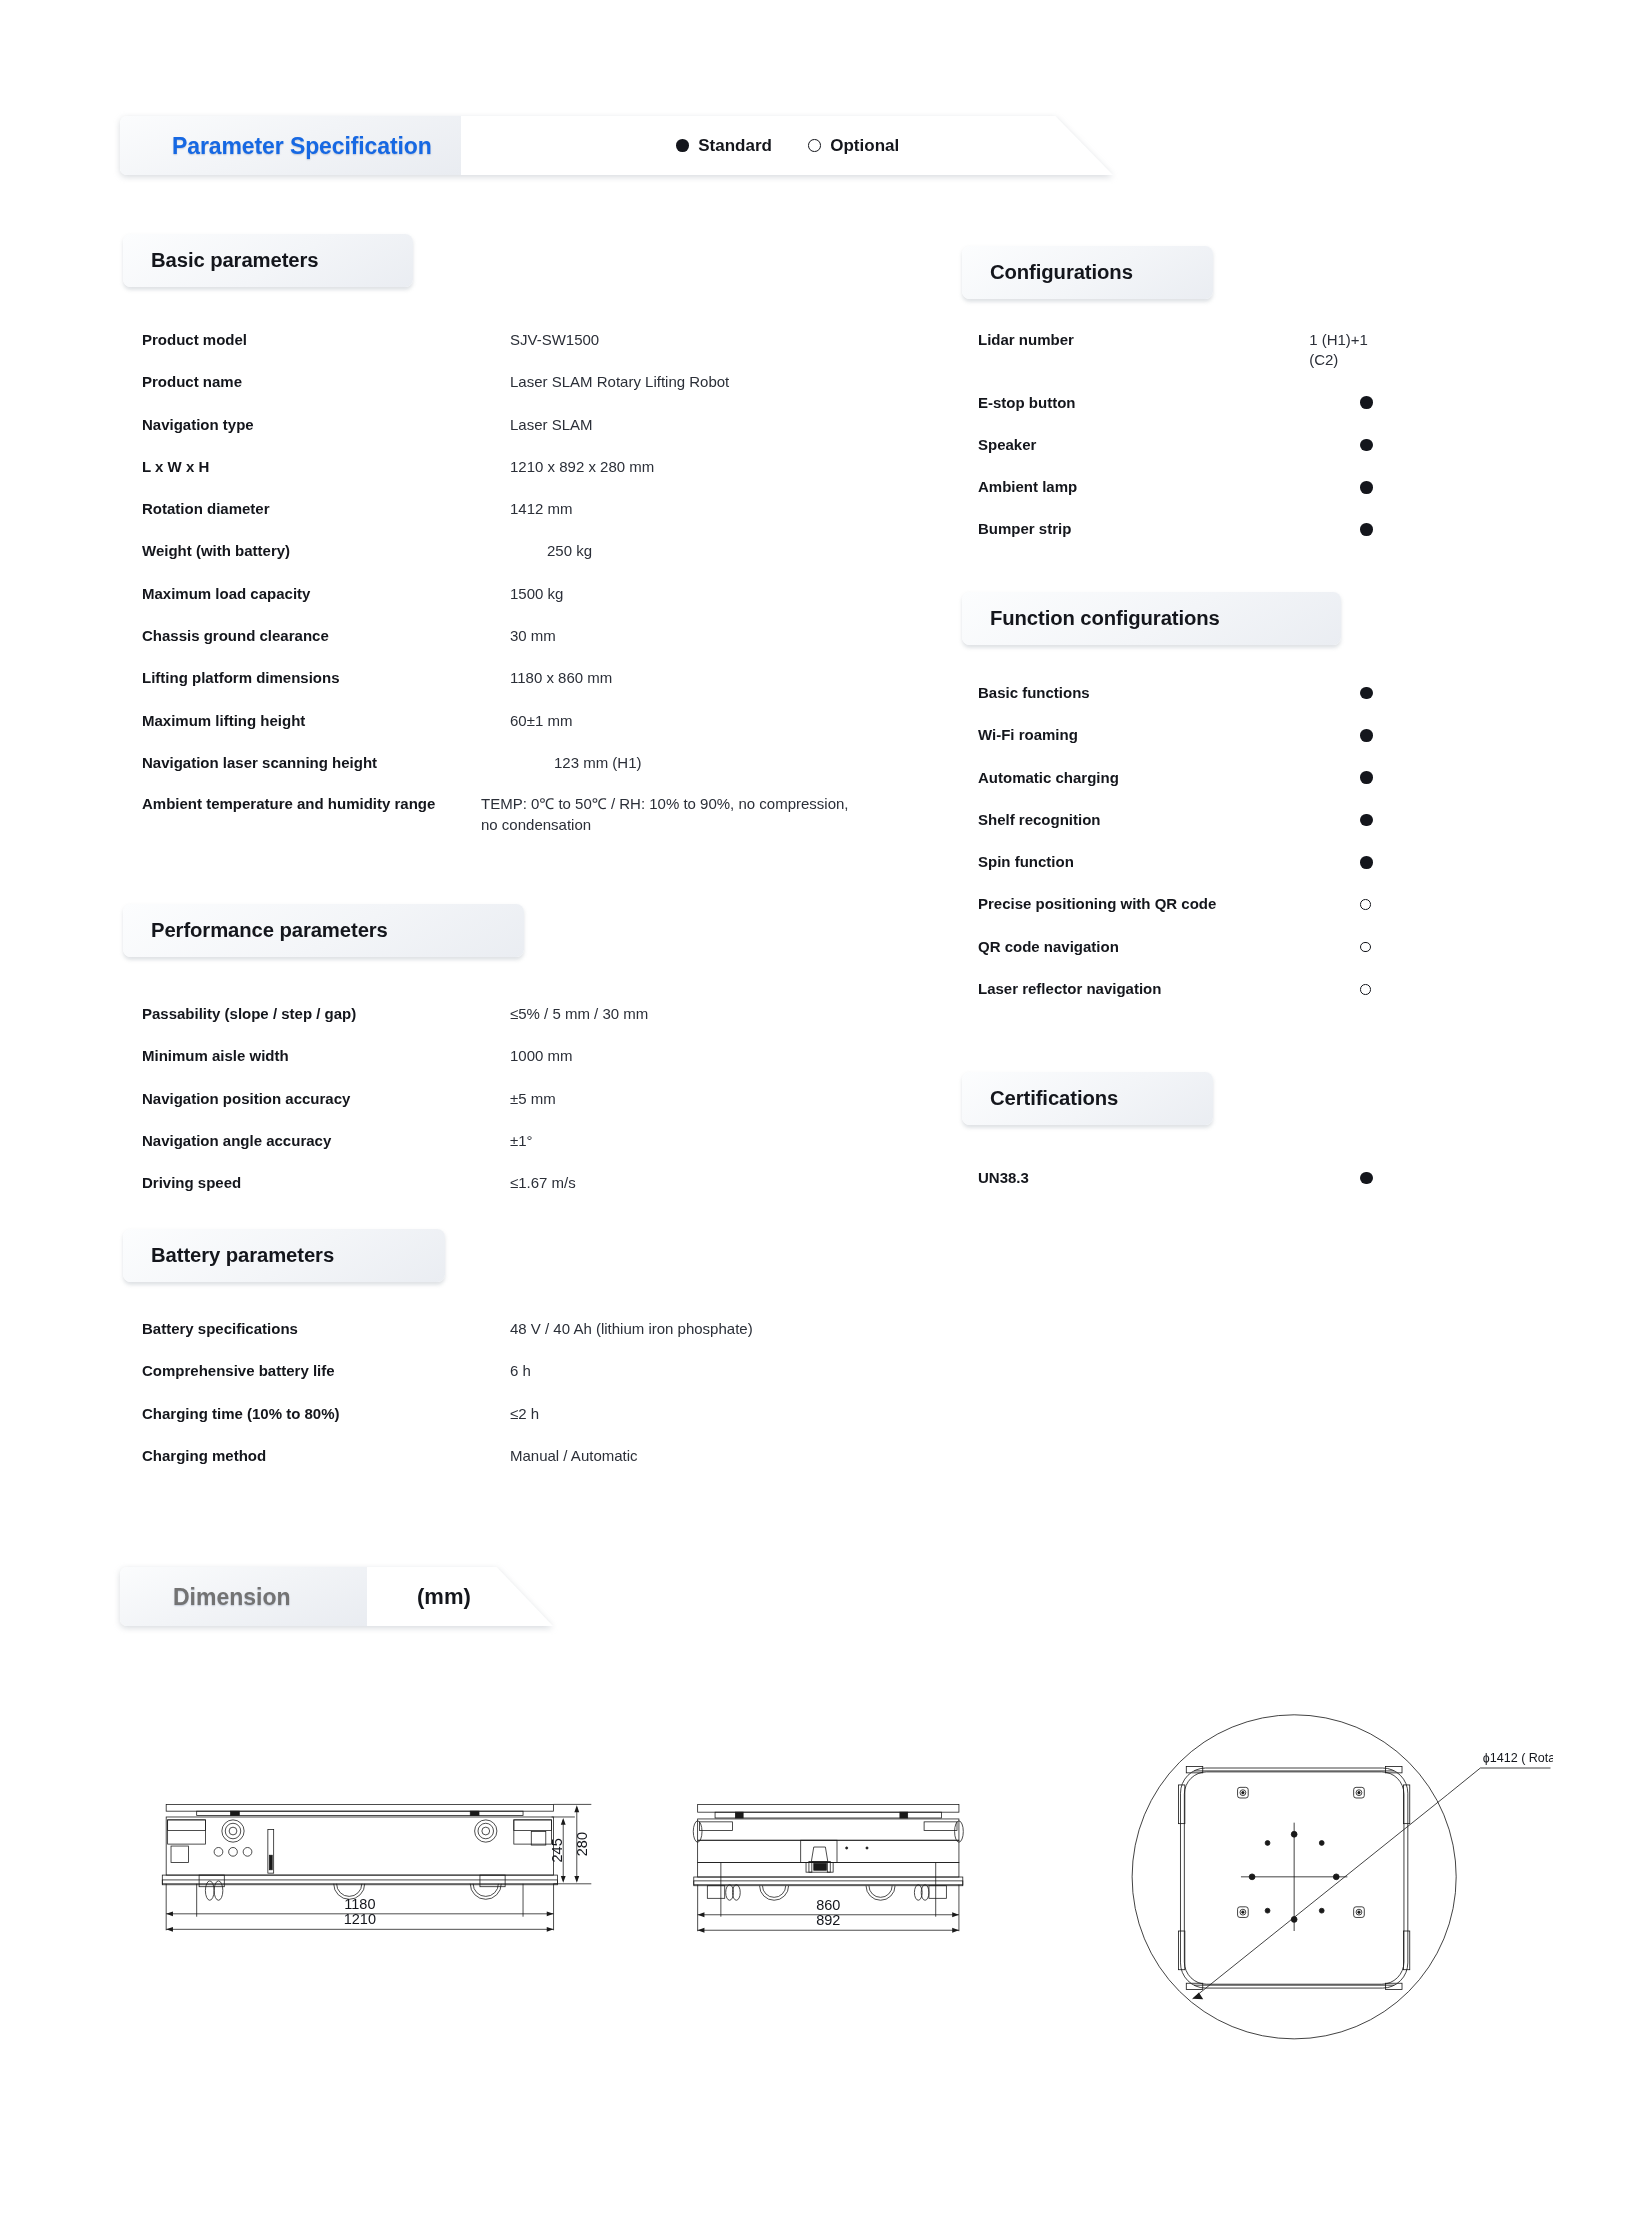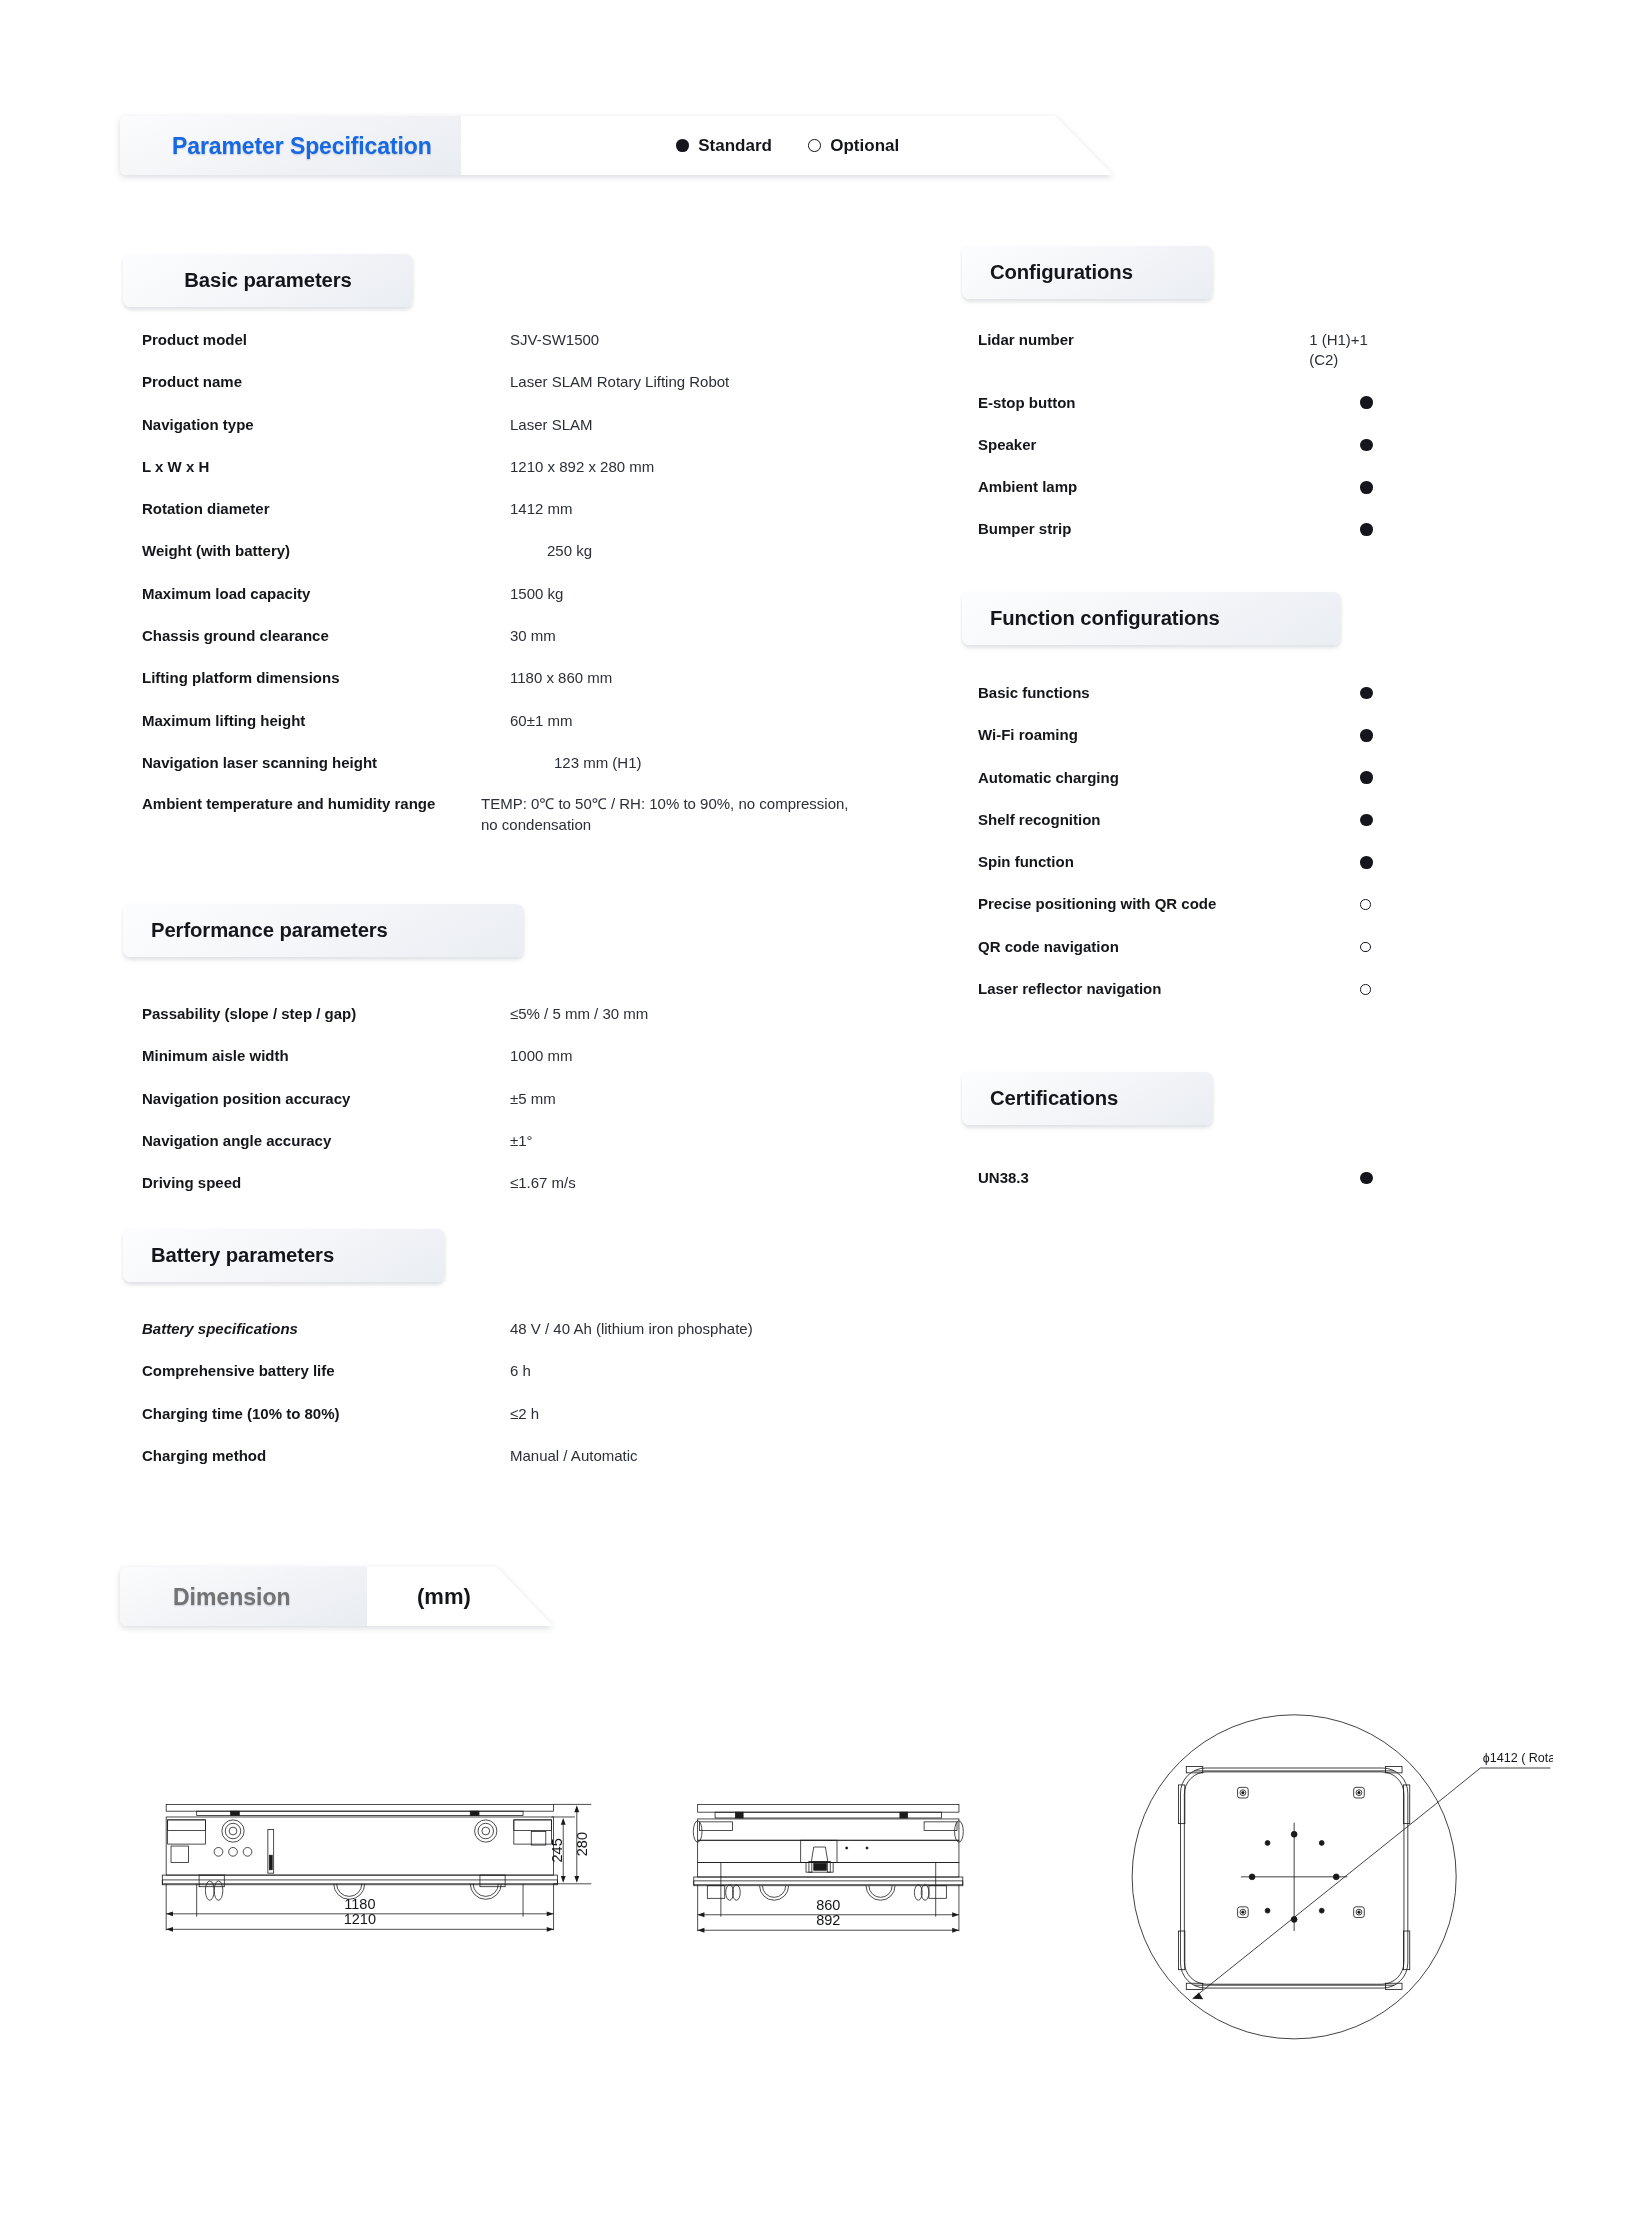--- a/index.html
+++ b/index.html
@@ -149,21 +149,21 @@
         <span class="dot-filled"></span>
         <span class="legend-label">Standard</span>
       </div>
       <div class="legend-item">
         <span class="dot-hollow"></span>
         <span class="legend-label">Optional</span>
       </div>
     </div>
   </div>
 
-  <div class="pill" style="left:103px; top:254px; width:290px;justify-content:center;">
+  <div class="pill" style="left:103px; top:234px; width:290px;">
     <span class="pill-text">Basic parameters</span>
   </div>
 
   <div class="spec-table" style="left:122px; top:330px; width:740px;">
     <div class="spec-row" style="margin-bottom:22px;">
       <div class="spec-key" style="width:368px;">Product model</div>
       <div class="spec-val">SJV-SW1500</div>
     </div>
     <div class="spec-row" style="margin-bottom:22px;">
       <div class="spec-key" style="width:368px;">Product name</div>
@@ -237,21 +237,21 @@
       <div class="spec-val">≤1.67 m/s</div>
     </div>
   </div>
 
   <div class="pill" style="left:103px; top:1229px; width:322px;">
     <span class="pill-text">Battery parameters</span>
   </div>
 
   <div class="spec-table" style="left:122px; top:1319px; width:740px;">
     <div class="spec-row" style="margin-bottom:22px;">
-      <div class="spec-key" style="width:368px;font-style:italic;">Battery specifications</div>
+      <div class="spec-key" style="width:368px;">Battery specifications</div>
       <div class="spec-val">48 V / 40 Ah (lithium iron phosphate)</div>
     </div>
     <div class="spec-row" style="margin-bottom:22px;">
       <div class="spec-key" style="width:368px;">Comprehensive battery life</div>
       <div class="spec-val">6 h</div>
     </div>
     <div class="spec-row" style="margin-bottom:22px;">
       <div class="spec-key" style="width:368px;">Charging time (10% to 80%)</div>
       <div class="spec-val">≤2 h</div>
     </div>

